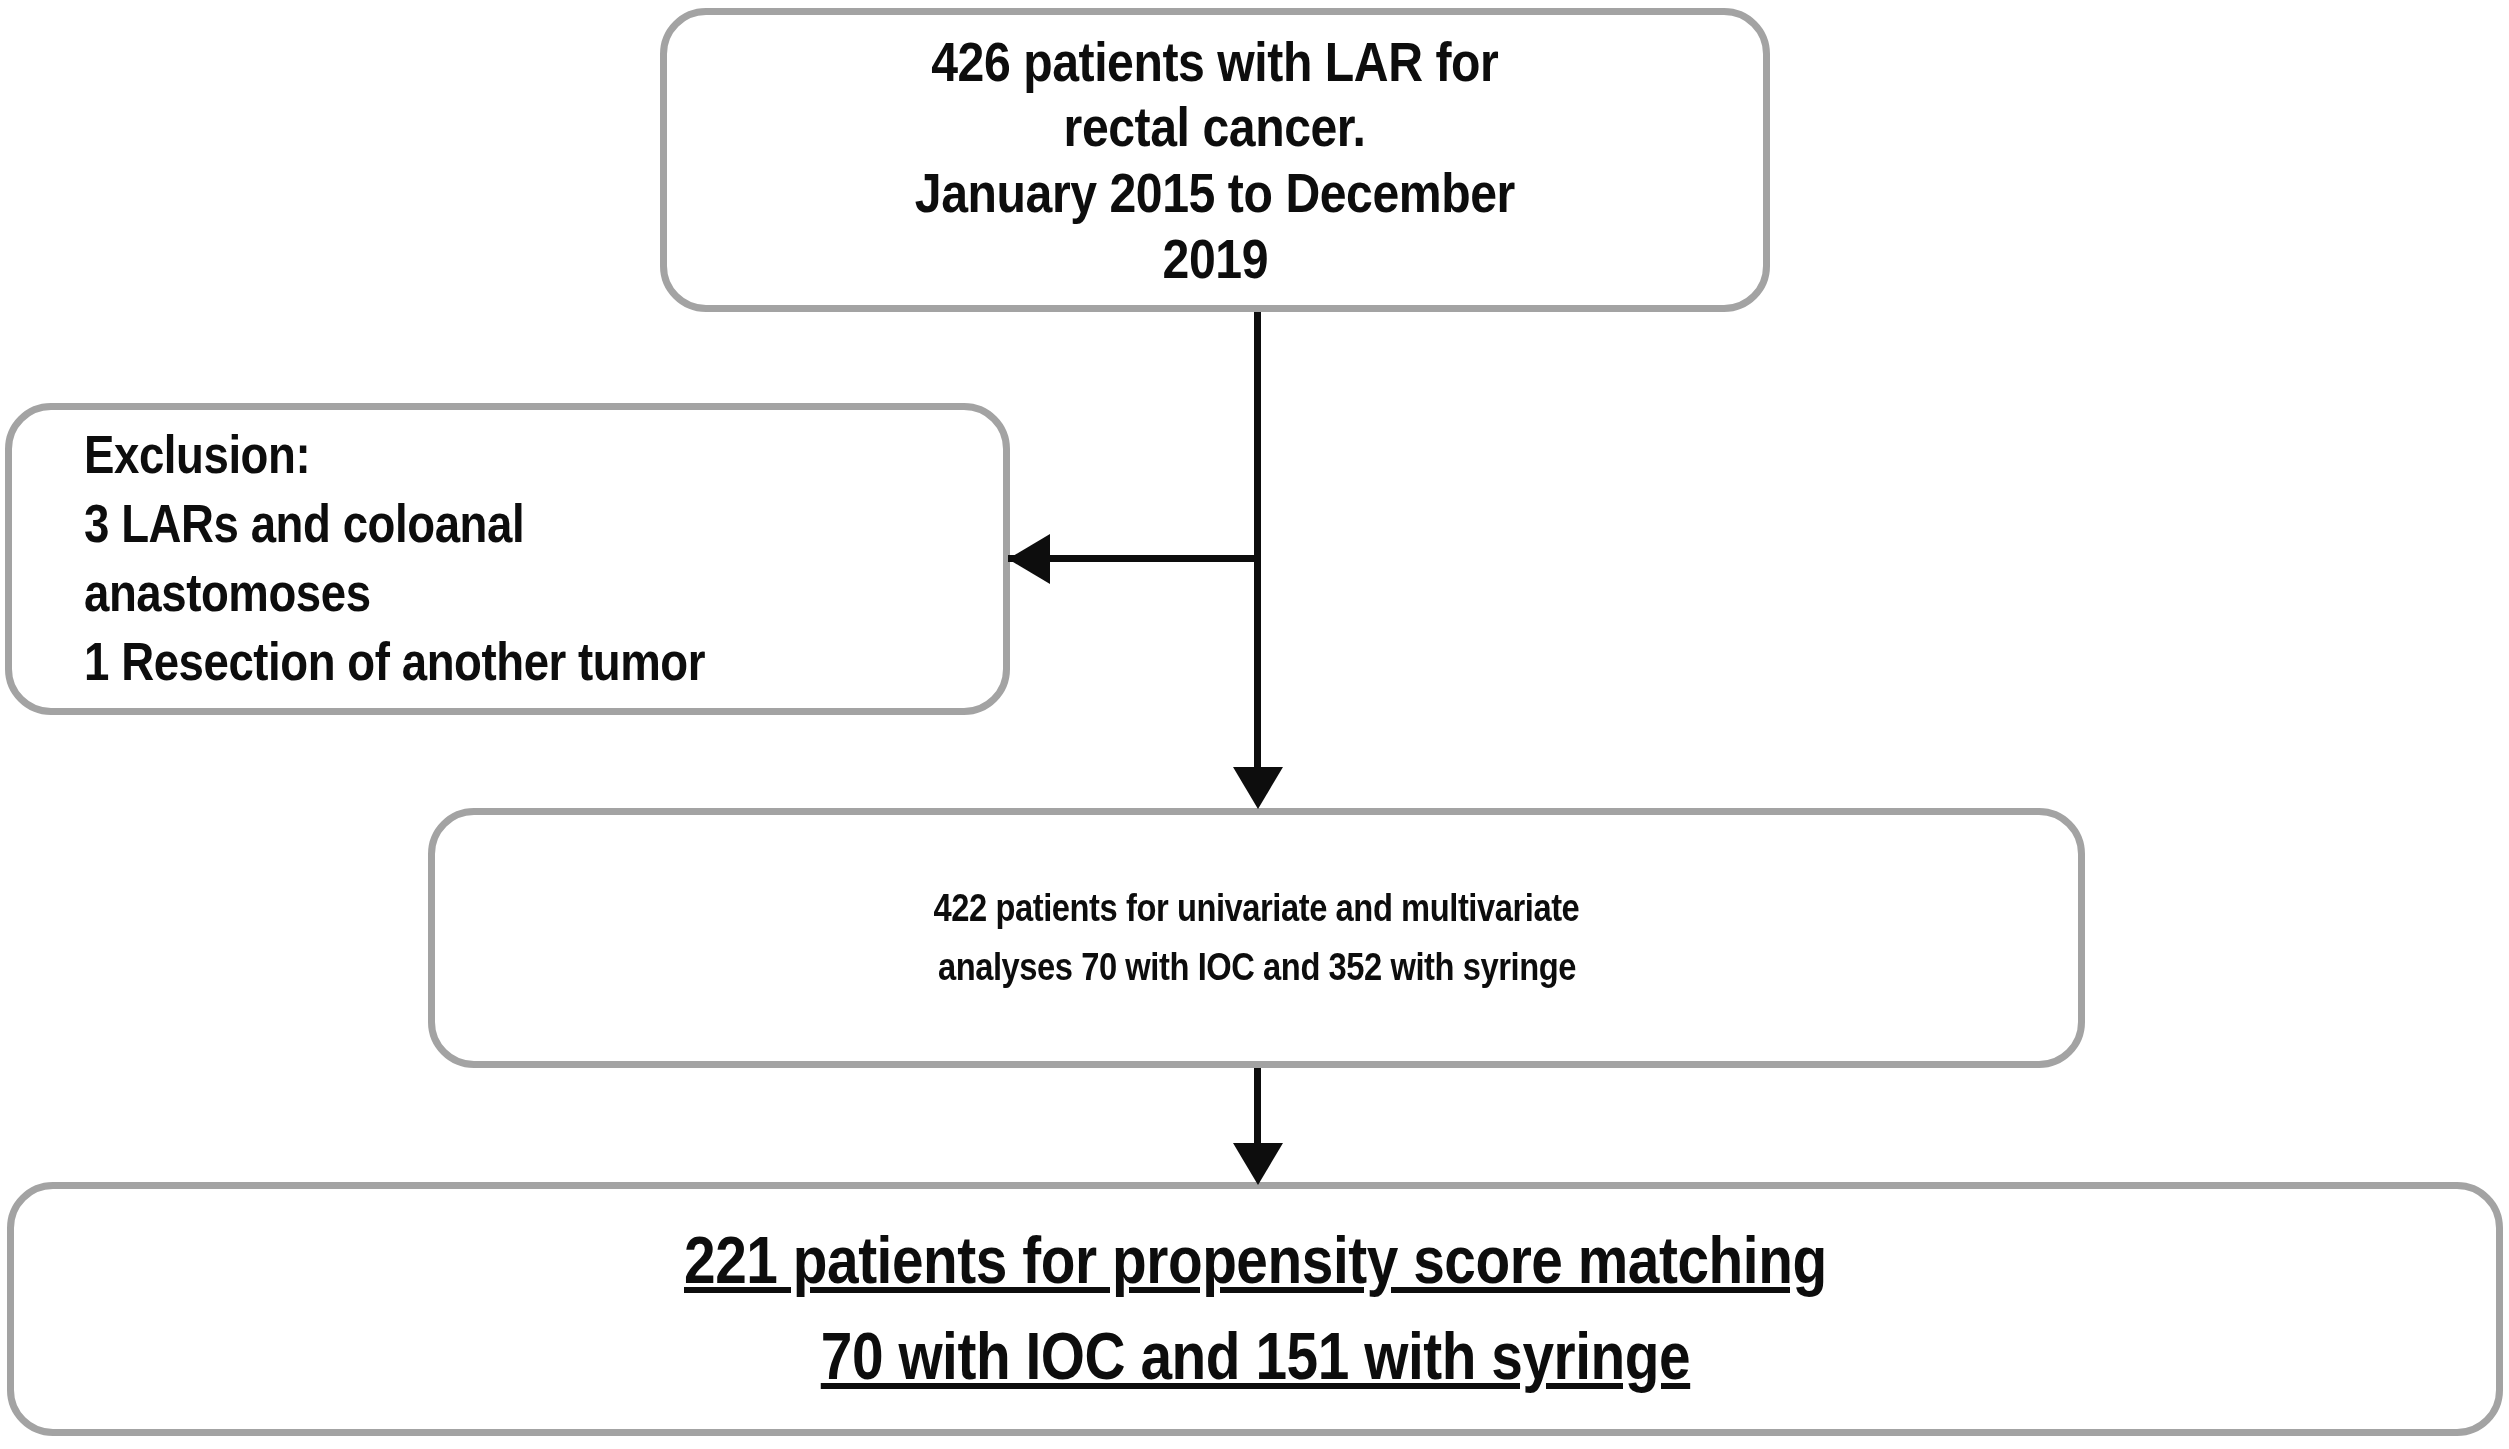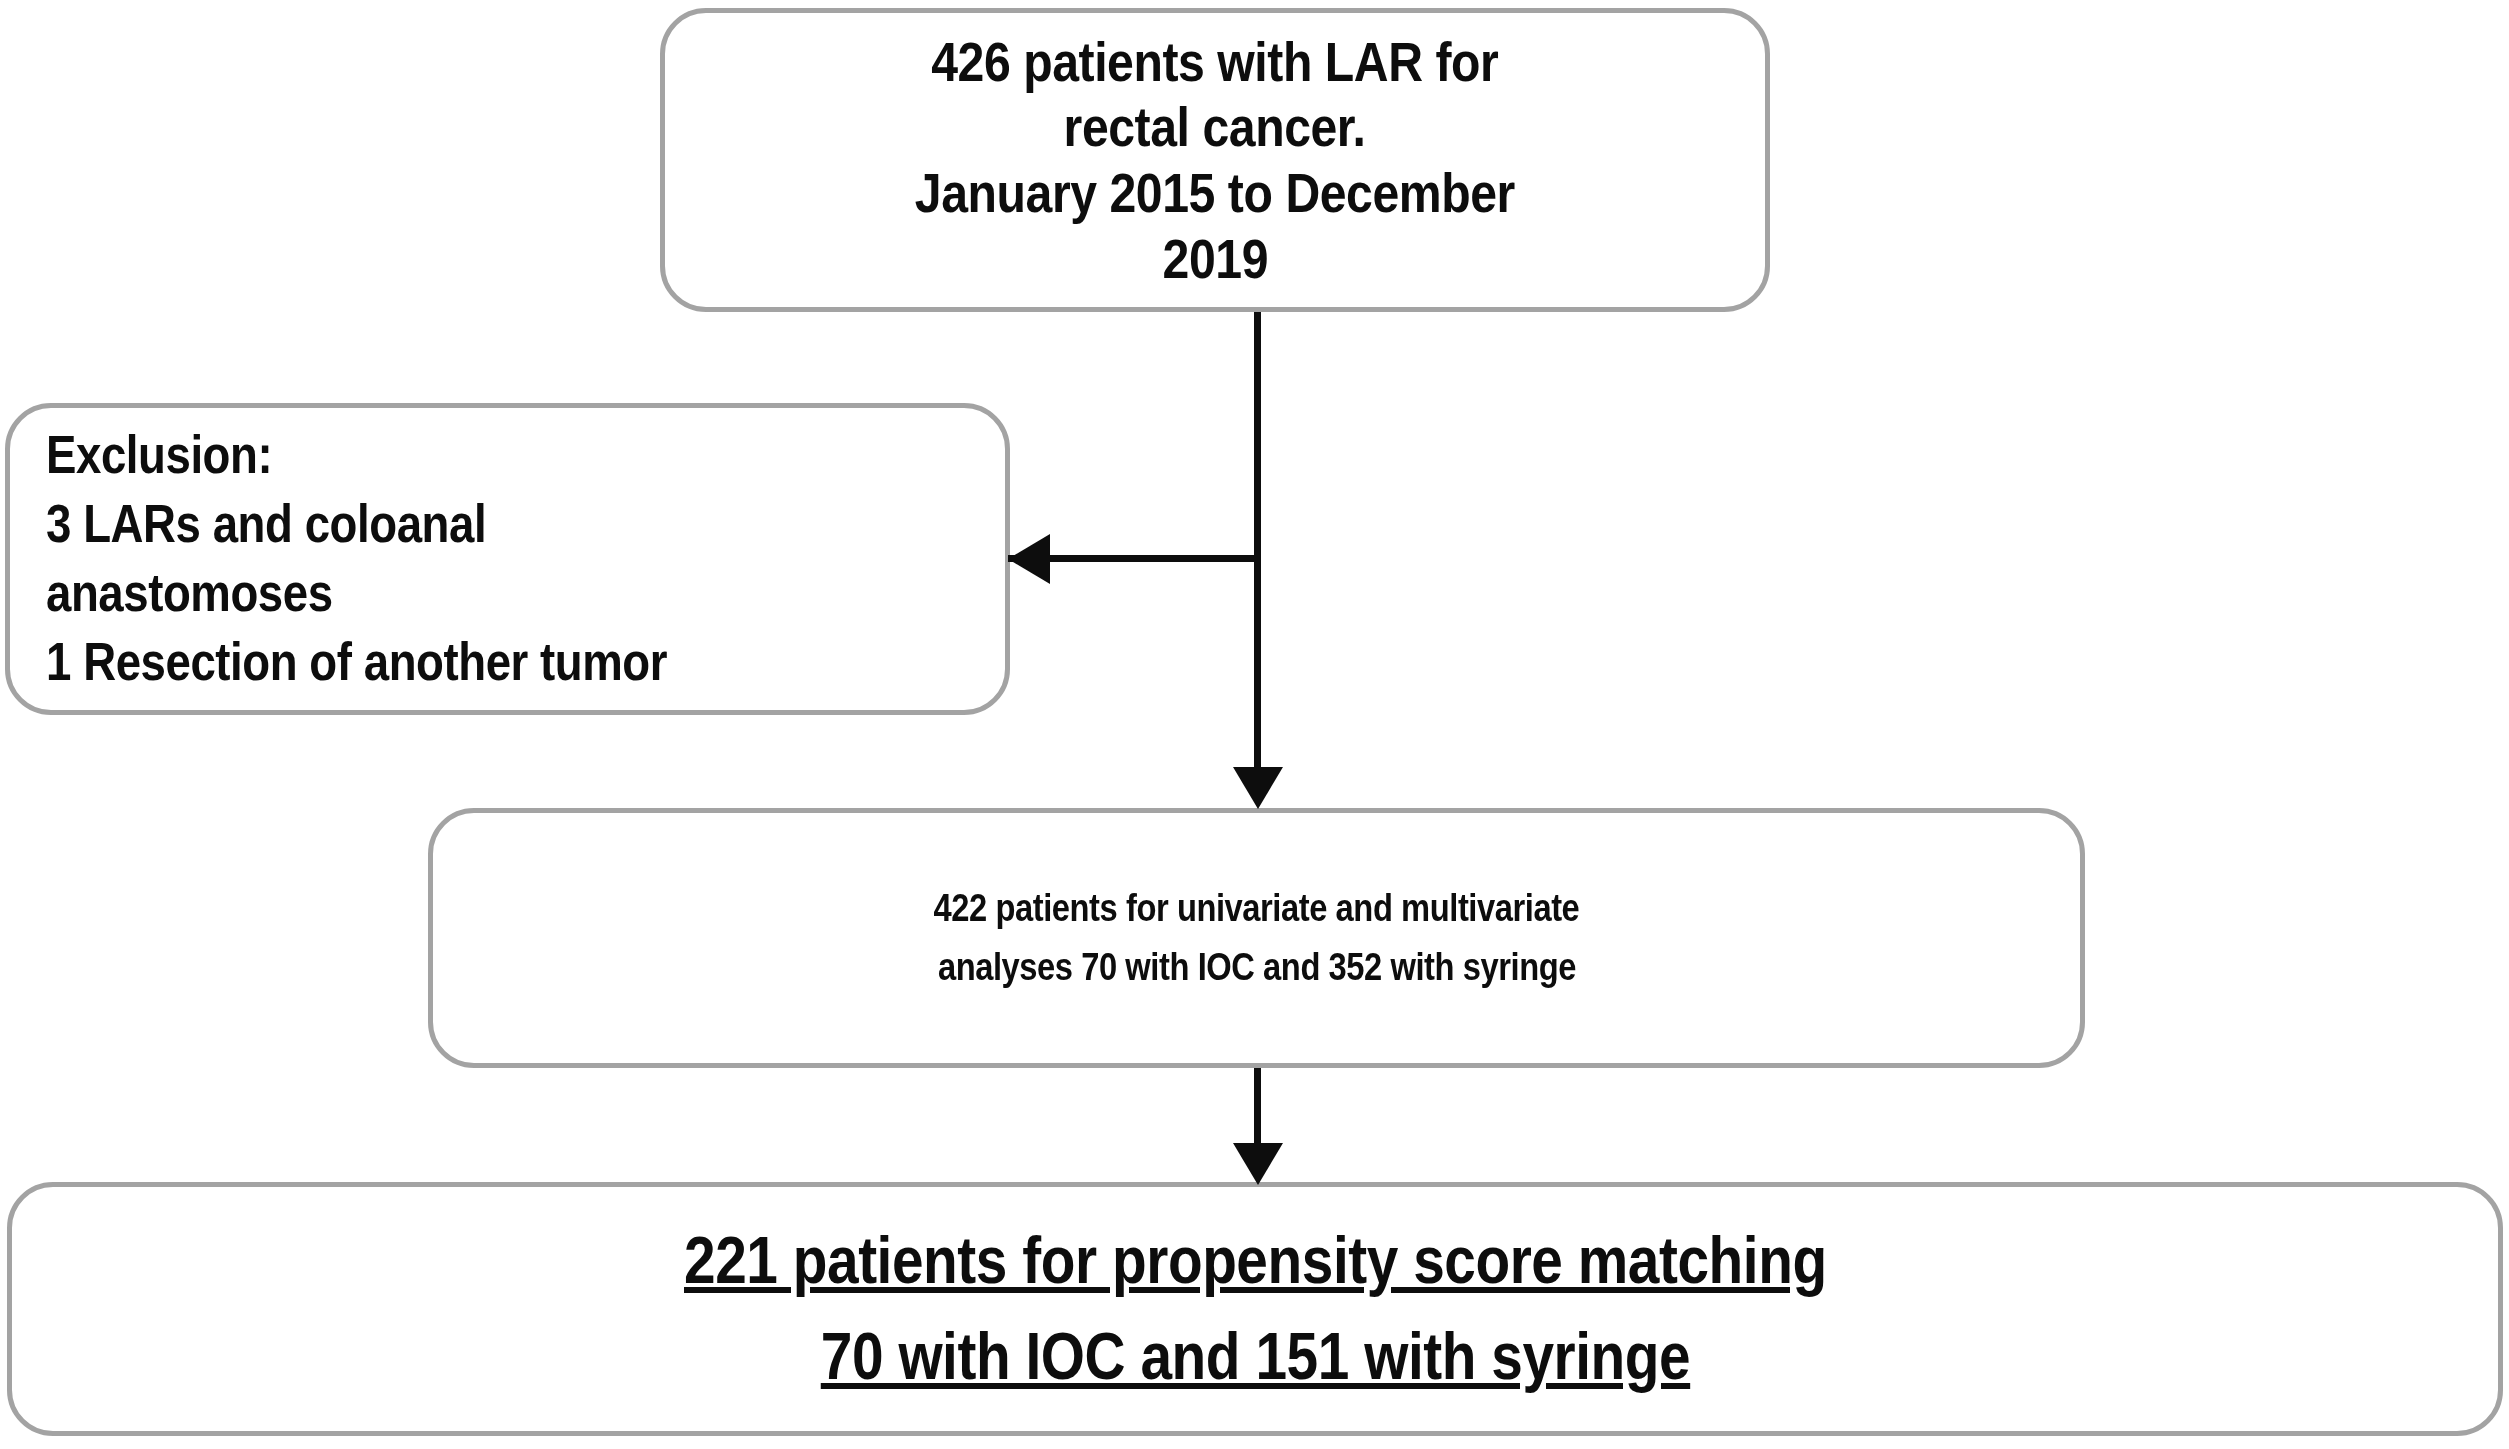--- a/index.html
+++ b/index.html
@@ -12,21 +12,21 @@
     width: 2509px;
     height: 1449px;
     background: #ffffff;
     overflow: hidden;
     font-family: "Liberation Sans", "DejaVu Sans", sans-serif;
   }
   .node {
     position: absolute;
     box-sizing: border-box;
     background: #ffffff;
-    border: 5px solid #a3a3a3;
+    border: 7px solid #a3a3a3;
     border-radius: 46px;
     display: flex;
     flex-direction: column;
     align-items: center;
     justify-content: center;
     color: #0d0d0d;
     font-weight: bold;
     letter-spacing: -0.5px;
   }
   .node .line {
@@ -48,21 +48,21 @@
     width: 1110px; height: 304px;
     font-size: 56px;
     line-height: 1.17;
     padding: 0 26px;
   }
   #node-exclusion {
     left: 5px;   top: 403px;
     width: 1005px; height: 312px;
     font-size: 53px;
     line-height: 1.30;
-    padding: 10px 0 10px 36px;
+    padding: 10px 0 10px 72px;
   }
   #node-analysis {
     left: 428px; top: 808px;
     width: 1657px; height: 260px;
     font-size: 38px;
     line-height: 1.55;
   }
   #node-matching {
     left: 7px;   top: 1182px;
     width: 2496px; height: 254px;

